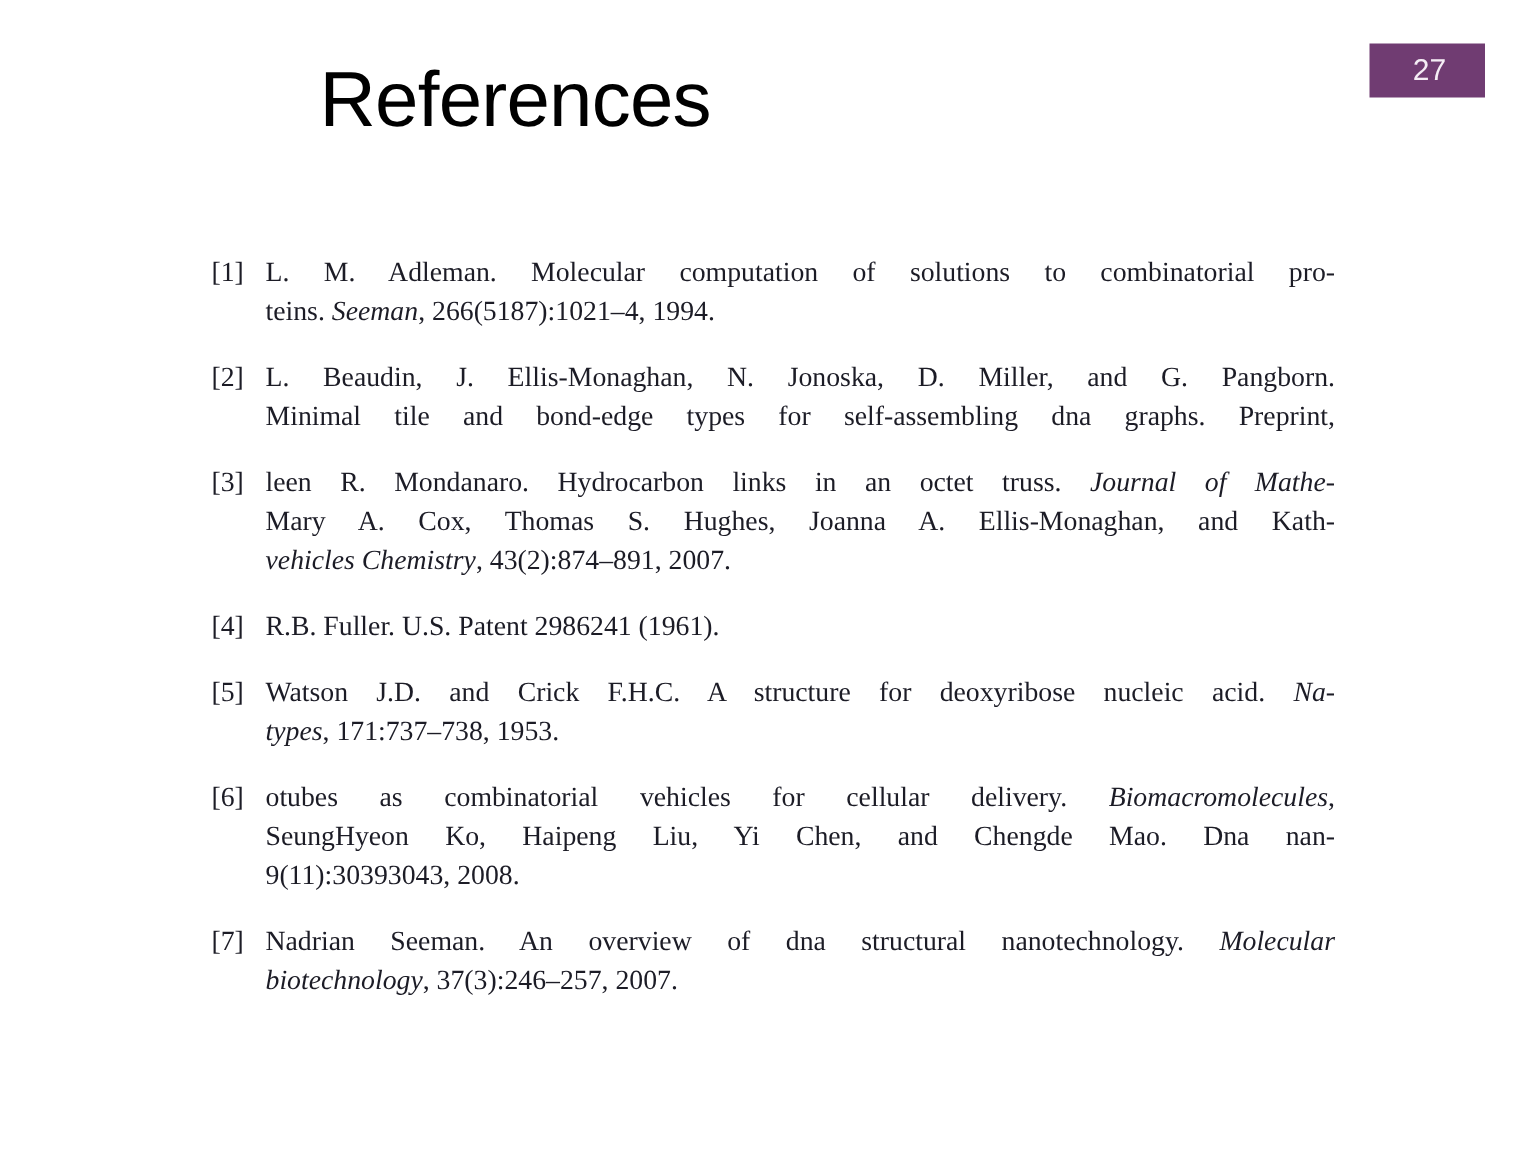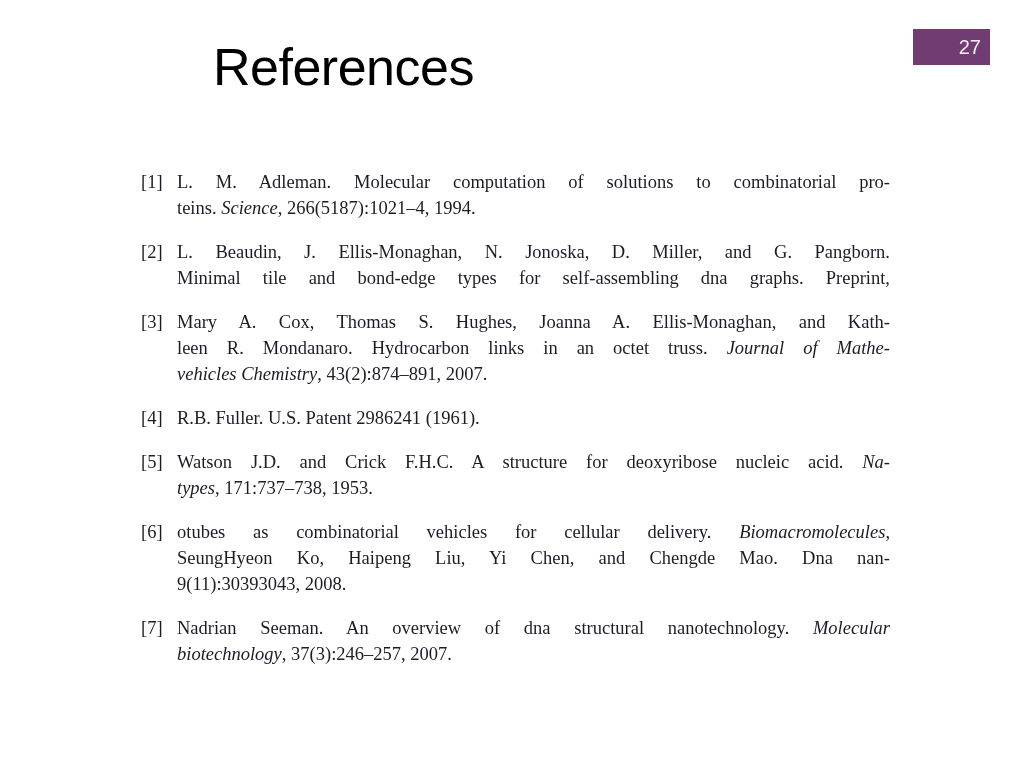--- a/index.html
+++ b/index.html
@@ -30,21 +30,21 @@
   .page-badge {
     position: absolute;
     left: 913px;
     top: 29px;
     width: 77px;
     height: 36px;
     background: #703c72;
     box-sizing: border-box;
     display: flex;
     align-items: center;
-    justify-content: flex-end;
+    justify-content: center;
     padding-right: 9px;
     font-family: "Liberation Sans", sans-serif;
     font-size: 20px;
     color: #f5edf5;
     padding-left: 12px;
   }
   .refs {
     position: absolute;
     left: 141px;
     top: 169px;
@@ -87,35 +87,35 @@
 
   <div class="page-badge">
     <span>27</span>
   </div>
 
   <div class="refs">
       <div class="ref-item">
         <div class="ref-label">[1]</div>
         <div class="ref-body">
           <div class="ref-line j"><span>L. M. Adleman. Molecular computation of solutions to combinatorial pro-</span></div>
-          <div class="ref-line"><span>teins. </span><span class="it">Science</span><span>, 266(5187):1021–4, 1994.</span></div>
+          <div class="ref-line"><span>teins. </span><span class="it">Seeman</span><span>, 266(5187):1021–4, 1994.</span></div>
         </div>
       </div>
       <div class="ref-item">
         <div class="ref-label">[2]</div>
         <div class="ref-body">
           <div class="ref-line j"><span>L. Beaudin, J. Ellis-Monaghan, N. Jonoska, D. Miller, and G. Pangborn.</span></div>
           <div class="ref-line j"><span>Minimal tile and bond-edge types for self-assembling dna graphs. Preprint,</span></div>
         </div>
       </div>
       <div class="ref-item">
         <div class="ref-label">[3]</div>
         <div class="ref-body">
+          <div class="ref-line j"><span>leen R. Mondanaro. Hydrocarbon links in an octet truss. </span><span class="it">Journal of Mathe-</span></div>
           <div class="ref-line j"><span>Mary A. Cox, Thomas S. Hughes, Joanna A. Ellis-Monaghan, and Kath-</span></div>
-          <div class="ref-line j"><span>leen R. Mondanaro. Hydrocarbon links in an octet truss. </span><span class="it">Journal of Mathe-</span></div>
           <div class="ref-line"><span class="it">vehicles Chemistry</span><span>, 43(2):874–891, 2007.</span></div>
         </div>
       </div>
       <div class="ref-item">
         <div class="ref-label">[4]</div>
         <div class="ref-body">
           <div class="ref-line"><span>R.B. Fuller. U.S. Patent 2986241 (1961).</span></div>
         </div>
       </div>
       <div class="ref-item">

